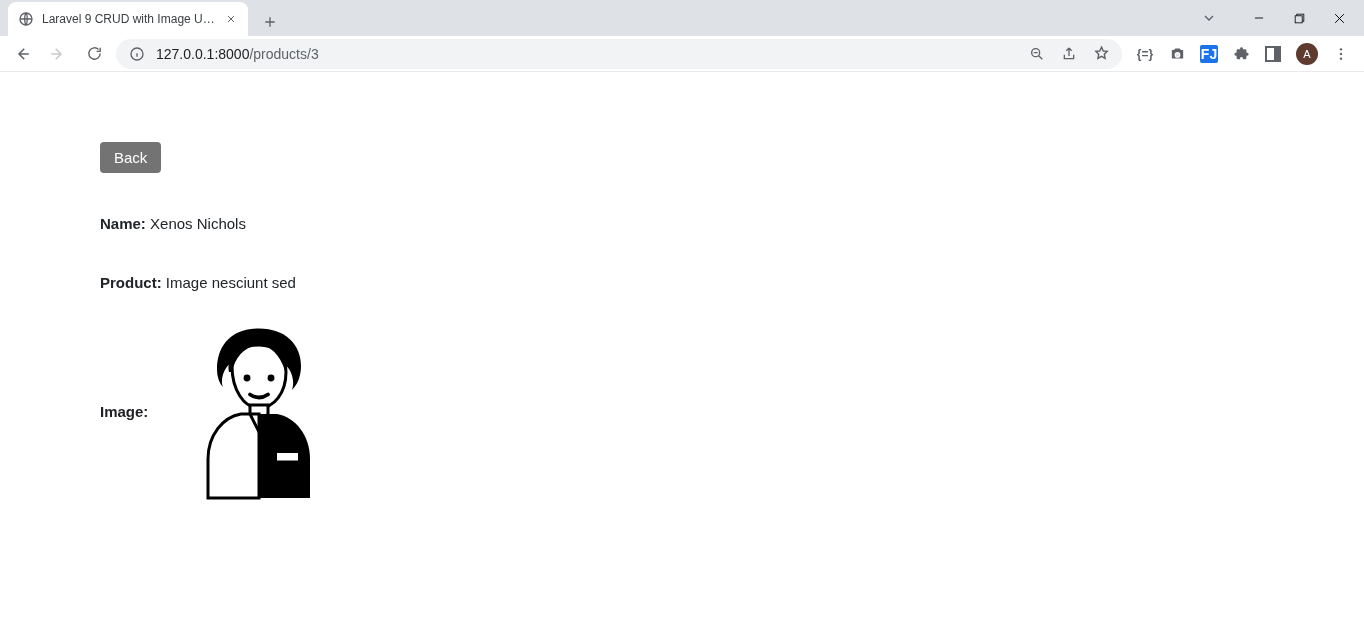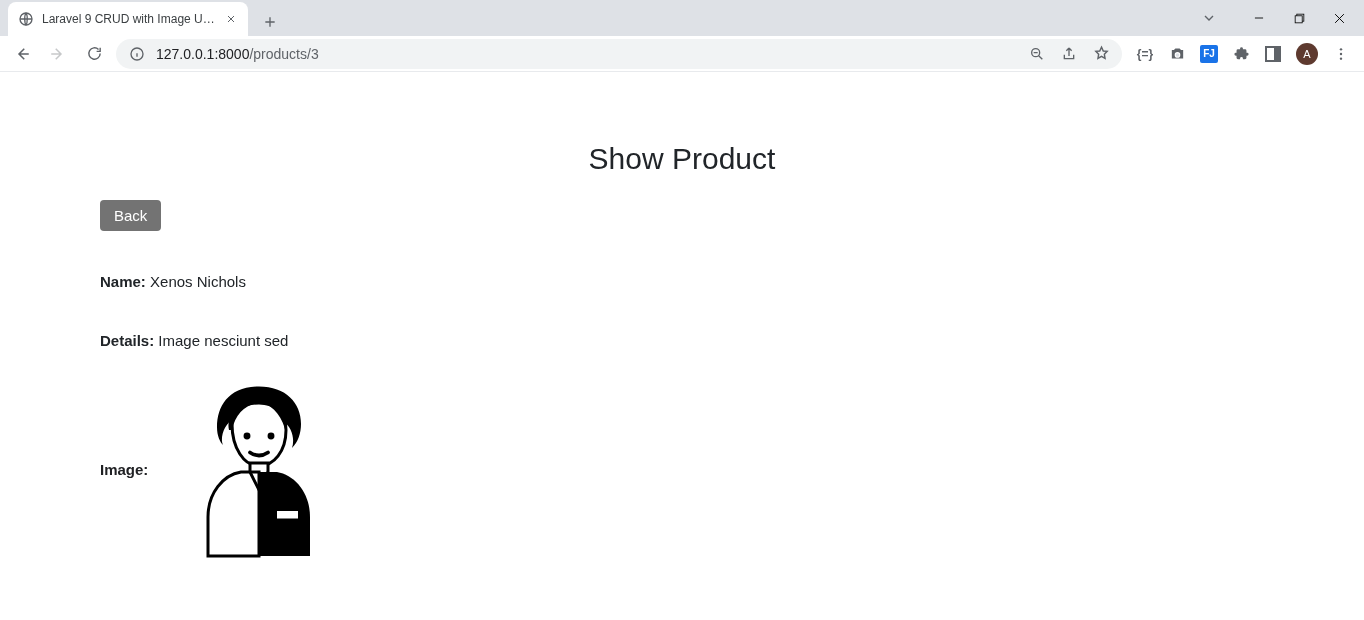--- a/index.html
+++ b/index.html
@@ -64,21 +64,21 @@
       padding: 0 12px;
       gap: 10px;
       color: #202124;
     }
     .omnibox .url { font-size: 14px; color: #202124; }
     .omnibox .url .path { color: #5f6368; }
     .omnibox-actions { display:flex; align-items:center; gap:14px; margin-left:auto; }
     .toolbar-right { display:flex; align-items:center; gap:14px; padding: 0 6px; }
     .icon18 { width:18px; height:18px; display:flex; align-items:center; justify-content:center; }
     .avatar-circle { width:22px; height:22px; border-radius:50%; background:#5e3a2f; color:#fff; font-size:11px; display:flex; align-items:center; justify-content:center; }
-    .square-badge { width:18px; height:18px; background:#1a73e8; color:#fff; font-size:10px; font-weight:600; display:flex; align-items:center; justify-content:center; border-radius:2px; }
+    .square-badge { width:18px; height:18px; background:#1a73e8; color:#fff; font-size:14px; font-weight:600; display:flex; align-items:center; justify-content:center; border-radius:2px; }
     .square-outline { width:16px; height:16px; border:2px solid #5f6368; }
 
     
     .page {
       padding: 70px 100px 0 100px;
     }
     .page h2 {
       text-align: center;
       font-size: 30px;
       font-weight: 400;
@@ -231,30 +231,29 @@
       <svg viewBox="0 0 24 24" width="16" height="16" fill="#5f6368">
           <circle cx="12" cy="5" r="1.8"></circle>
           <circle cx="12" cy="12" r="1.8"></circle>
           <circle cx="12" cy="19" r="1.8"></circle>
         </svg>
     </span>
   </div>
 </div>
 
 <div class="page">
-  <h2>Show Product</h2>
   <button class="back-btn">Back</button>
 
   <div class="field-row">
     <strong>Name:</strong>
     <span>Xenos Nichols</span>
   </div>
 
   <div class="field-row">
-    <strong>Details:</strong>
+    <strong>Product:</strong>
     <span>Image nesciunt sed</span>
   </div>
 
   <div class="image-row">
     <strong>Image:</strong>
     <span class="product-image">
       <svg viewBox="0 0 100 120" width="150" height="180">
 
         <path d="M50 5 C30 5 22 18 22 32 C22 38 24 42 26 44 C24 40 26 30 34 26 C40 22 46 22 50 22 C56 22 62 24 66 28 C72 32 74 40 72 46 C76 42 78 36 78 30 C78 16 68 5 50 5 Z" fill="#000"></path>
 

